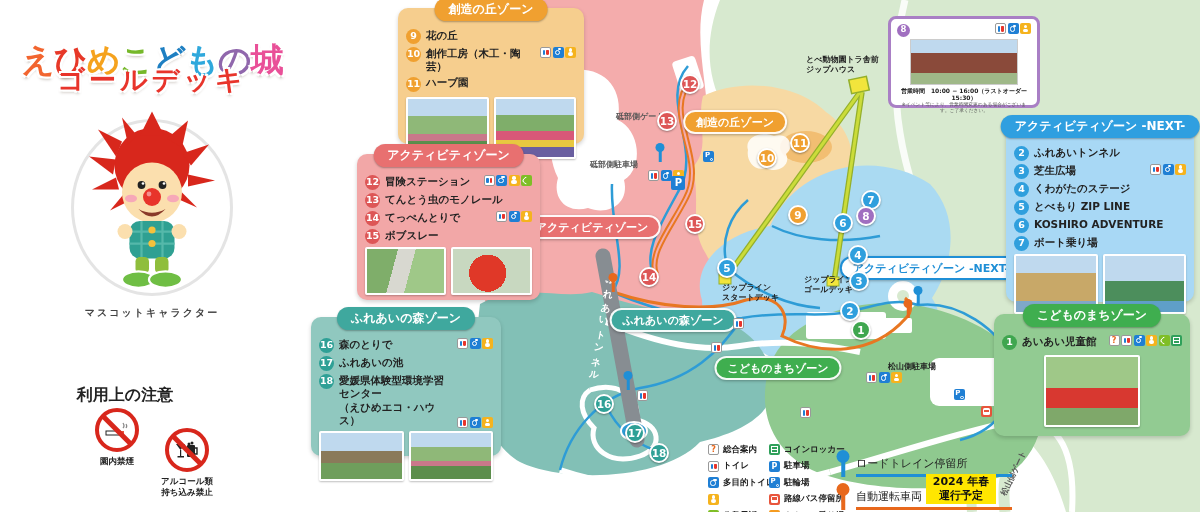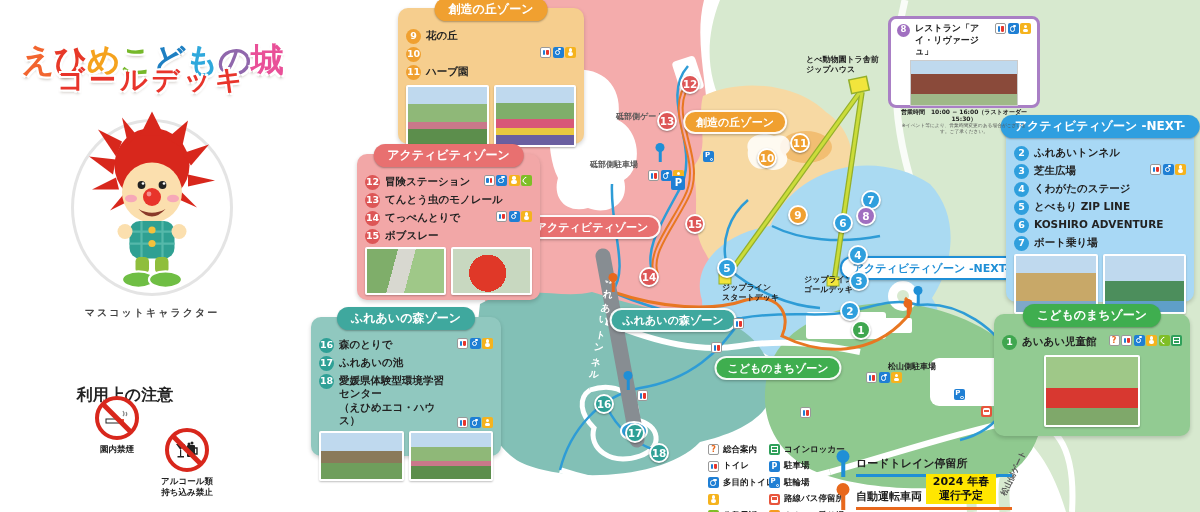--- a/index.html
+++ b/index.html
@@ -125,21 +125,21 @@
   .fi-taxi::before{content:"";position:absolute;left:1.5px;top:5px;width:8px;height:3.5px;background:#fff;border-radius:1.5px;}
   .fi-taxi::after{content:"";position:absolute;left:3.5px;top:2.5px;width:4px;height:3px;background:#fff;border-radius:1px;}
   .fi-lg{width:14px;height:14px;}
   .fi-lg.fi-parking::before{font:bold 10px/14px "DejaVu Sans",sans-serif;}
 
   
   .lg-col{position:absolute;display:flex;flex-direction:column;gap:5px;}
   .lg-row{display:flex;align-items:center;gap:4px;height:11.5px;}
   .lg-label{font-size:8.5px;font-weight:bold;color:#222;white-space:nowrap;}
   .stop{position:absolute;display:flex;align-items:flex-end;gap:6px;}
-  .stop-label{font-size:11px;font-weight:bold;color:#222;border-bottom:3px solid var(--pc);
+  .stop-label{font-size:11px;font-weight:normal;color:#222;border-bottom:3px solid var(--pc);
     padding:0 4px 3px 0;width:152px;white-space:nowrap;}
   #legend-badge{position:absolute;left:926px;top:474px;width:66px;background:#FFE600;color:#111;
     font-weight:bold;font-size:11px;line-height:1.25;text-align:center;padding:1px 2px;}
 </style>
 </head>
 <body>
 
 <div id="stage">
 
   
@@ -312,21 +312,21 @@
     <circle cx="42" cy="80" r="5" fill="#FBDFAE"></circle>
       <circle cx="78" cy="80" r="5" fill="#FBDFAE"></circle>
     <rect x="49" y="97" width="9" height="11" rx="3" fill="#8FBE3C"></rect>
     <rect x="62" y="97" width="9" height="11" rx="3" fill="#8FBE3C"></rect>
     <ellipse cx="51" cy="112" rx="11" ry="5.5" fill="#6FBE44" stroke="#fff" stroke-width="1.5"></ellipse>
     <ellipse cx="69" cy="112" rx="11" ry="5.5" fill="#6FBE44" stroke="#fff" stroke-width="1.5"></ellipse>
   </svg>
   <div id="mascot-caption">マスコットキャラクター</div>
 
   <div id="notices-heading">利用上の注意</div>
-  <div class="proh-wrap" style="left:84px;top:396px">
+  <div class="proh-wrap" style="left:84px;top:408px">
     <div class="proh">
       <svg width="24" height="20" viewBox="0 0 24 20">
           <rect x="2" y="11" width="14" height="4" fill="#fff" stroke="#222" stroke-width="1"></rect>
           <rect x="16" y="11" width="4" height="4" fill="#E8553C"></rect>
           <path d="M19,8 q2,-2 0,-5 M22,8 q1.4,-2 0,-4" stroke="#888" stroke-width="1.3" fill="none"></path>
         </svg>
     </div>
     <div class="proh-label">園内禁煙</div>
   </div>
   <div class="proh-wrap" style="left:154px;top:428px">
@@ -347,20 +347,21 @@
 
   
   <div class="zone-box zb-souzou" style="left:398px;top:8px;width:186px;height:136px">
     <div class="zone-pill">創造の丘ゾーン</div>
     <div class="zb-item">
         <span class="num">9</span>
         <span>花の丘</span>
       </div>
     <div class="zb-item">
         <span class="num">10</span>
+        <span>創作工房（木工・陶芸）</span>
       <span class="icon-row">
           <i class="fi fi-toilet"></i>
           <i class="fi fi-wheelchair"></i>
           <i class="fi fi-baby"></i>
         </span>
       </div>
     <div class="zb-item">
         <span class="num">11</span>
         <span>ハーブ園</span>
       </div>
@@ -489,21 +490,20 @@
       </div>
     <div class="photos" style="padding:0 42px">
         <div class="photo p-bus" style="height:68px"></div>
       </div>
   </div>
 
   
   <div id="restaurant-box">
     <div class="zb-item">
         <span class="num">8</span>
-        <span>レストラン「アイ・リヴァージュ」</span>
       <span class="icon-row">
           <i class="fi fi-toilet"></i>
           <i class="fi fi-wheelchair"></i>
           <i class="fi fi-baby"></i>
         </span>
       </div>
     <div class="rest-photo"></div>
     <div class="rest-hours">営業時間　10:00 − 16:00（ラストオーダー 15:30）</div>
     <div class="rest-note">※イベント等により、営業時間変更のある場合がございます。ご了承ください。</div>
   </div>

